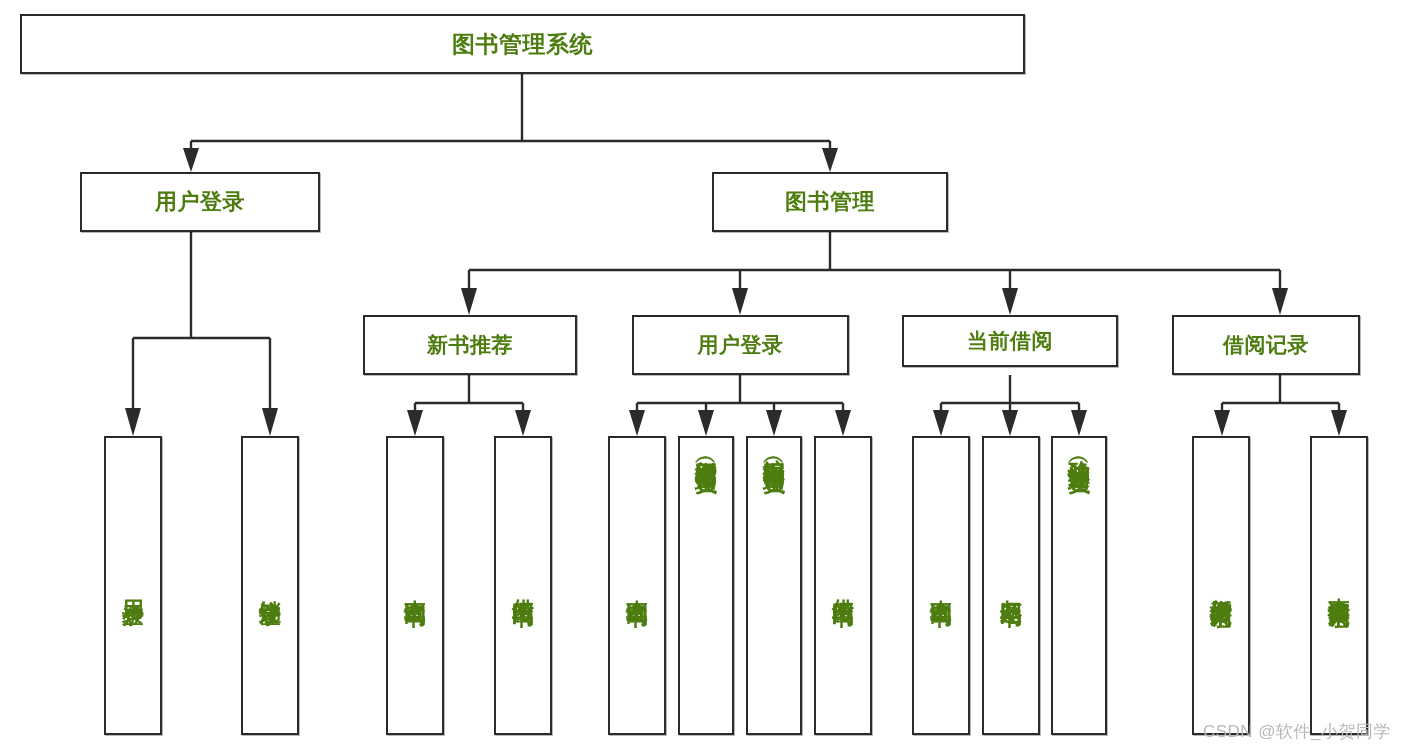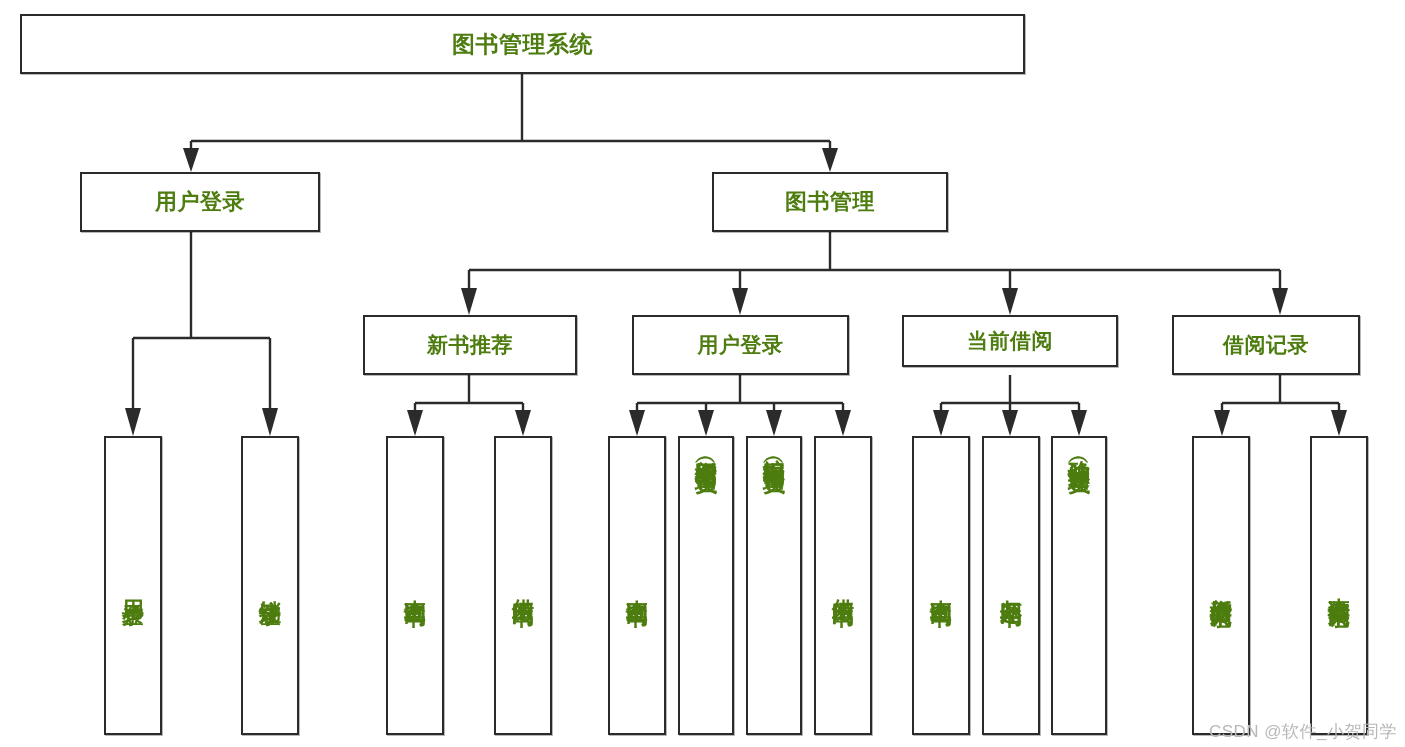--- a/index.html
+++ b/index.html
@@ -66,21 +66,21 @@
   .edge-line {
     stroke: #2b2b2b;
     stroke-width: 2.4;
     fill: none;
   }
   .edge-head {
     fill: #2b2b2b;
   }
   .watermark {
     position: absolute;
-    right: 8px;
+    right: 14px;
     bottom: 4px;
     font-size: 17px;
     color: #b8b8b8;
     letter-spacing: 0.5px;
     white-space: nowrap;
   }
 </style>
 </head>
 <body>
 

